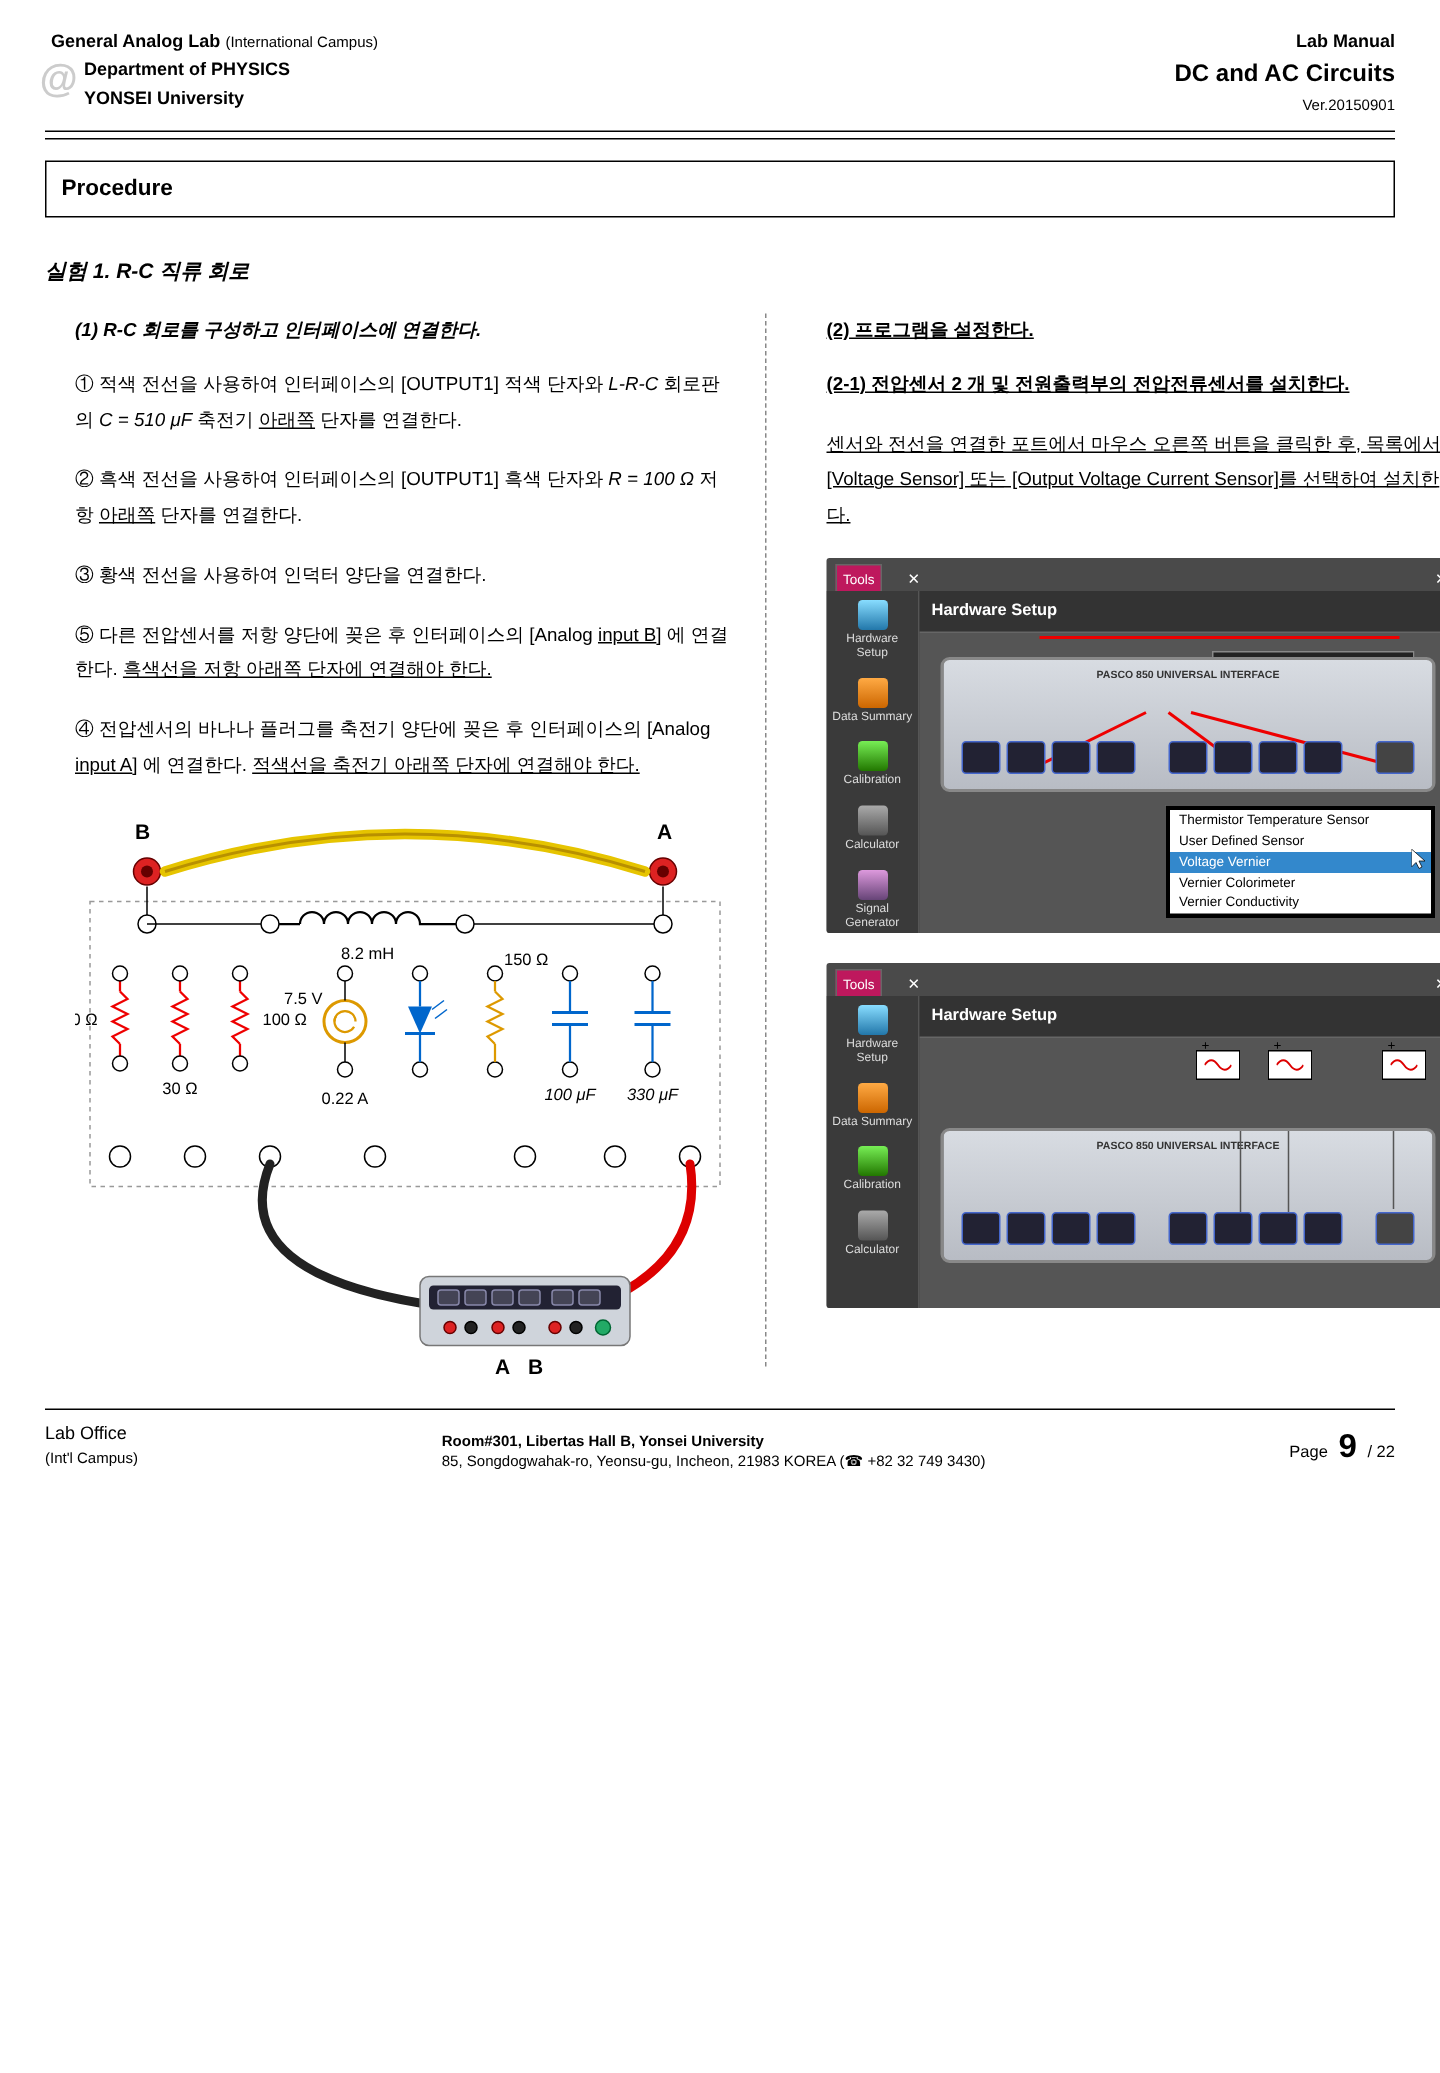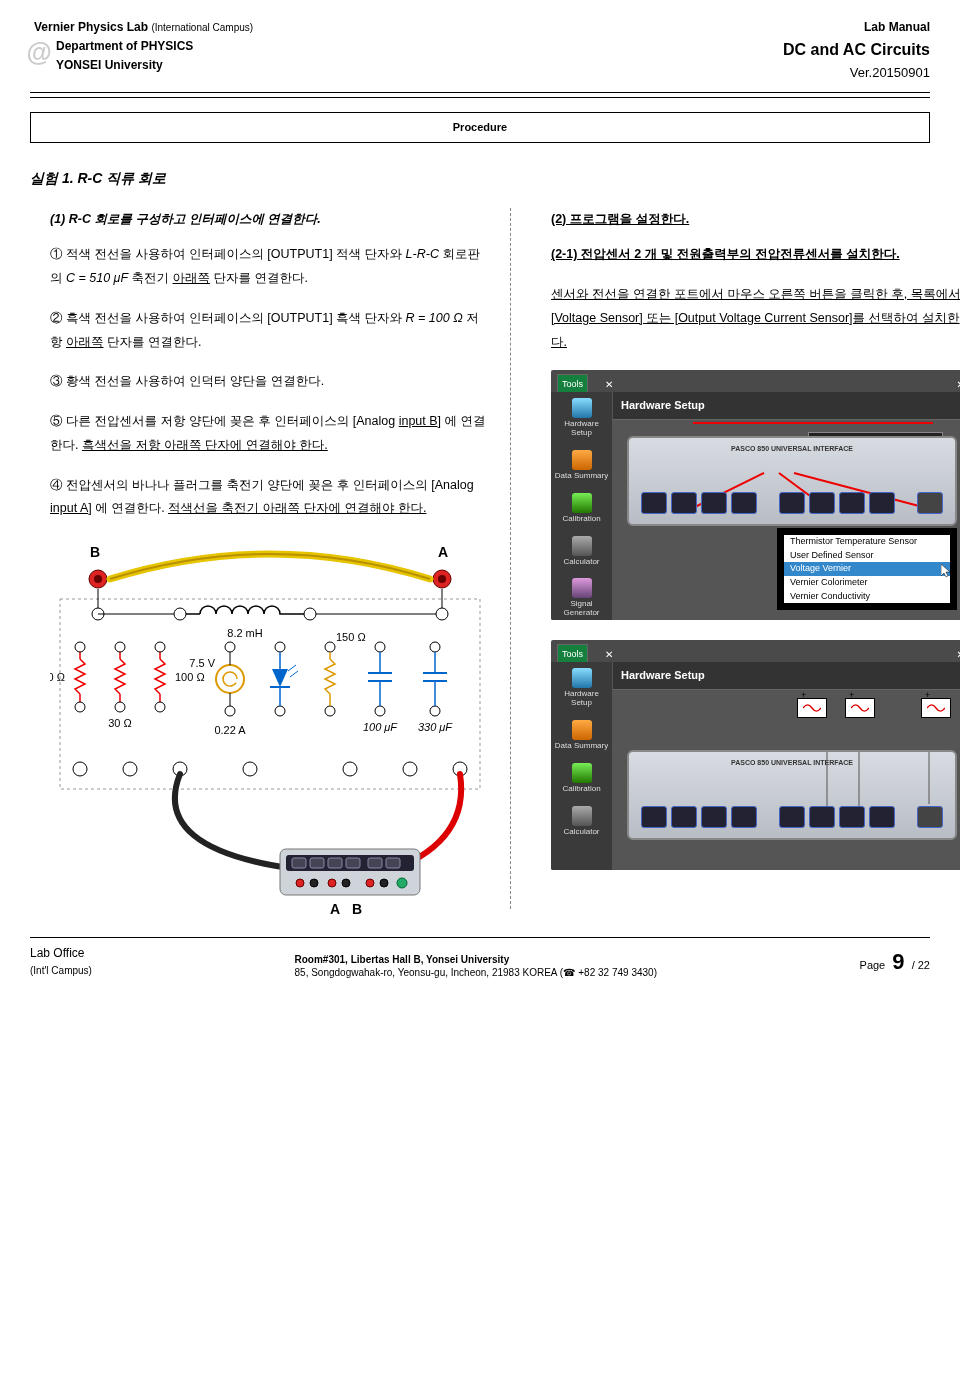--- a/index.html
+++ b/index.html
@@ -18,29 +18,28 @@
   .header-right { font-size: 12px; text-align: right; }
   .hline1 { font-weight: bold; }
   .hl-sub { font-weight: normal; font-size: 10px; }
   .at-symbol {
     position: absolute; left: -4px; top: 14px;
     font-size: 26px; color: #ccc; font-weight: bold;
     font-style: italic;
   }
   .header-right .hr1 { font-weight: bold; font-size: 12px;}
   .header-right .hr2 { font-weight: bold; font-size: 16px;}
-  .header-right .hr3 { font-size: 13px;}
+  .header-right .hr3 { font-size: 10px;}
   .divider-top { height: 6px; border-top: 1px solid #000; border-bottom: 1px solid #000; margin-bottom: 14px;}
   .procedure-box {
     border: 1.5px solid #000;
     padding: 6px 10px;
     font-weight: bold;
-    font-size: 11px;
+    font-size: 15px;
     margin-bottom: 24px;
-    text-align: center;
   }
   .exp-title { font-weight: bold; font-size: 14px; margin-bottom: 18px; }
   .columns { display: flex; gap: 0; }
   .col {
     flex: 1;
     padding: 0 14px;
     font-size: 12.5px;
     line-height: 1.9;
     margin-left: 20px;
   }
@@ -61,21 +60,21 @@
     background: #4a4a4a;
     border-radius: 2px;
     margin-bottom: 20px;
     position: relative;
     overflow: hidden;
     font-size: 10px;
     color: #fff;
   }
   .ss-tools {
     position: absolute; left: 6px; top: 4px;
-    background: #15803d; border: 1px solid #666;
+    background: #be185d; border: 1px solid #666;
     padding: 1px 4px; font-size: 9px;
   }
   .ss-x { position: absolute; left: 54px; top: 5px; color:#fff; font-size:10px;}
   .ss-x2 { position: absolute; right: 6px; top: 5px; color:#fff; font-size:10px;}
   .ss-sidebar {
     position: absolute; left: 0; top: 22px; bottom: 0;
     width: 62px; background: #3a3a3a;
     border-right: 1px solid #555;
   }
   .ss-side-item {
@@ -117,21 +116,21 @@
   .ss-red-line {
     position:absolute; top:30px; left:80px; width:240px; height:2px;
     background:#e00;
   }
   .ss-cursor {
     position:absolute; width:12px; height:14px;
   }
   .ss-cursor svg { display:block;}
   .ss-dropdown {
     position:absolute; bottom:10px; right:14px; width:180px;
-    background:#fff; border:7px solid #000000; font-size:9px; color:#000;
+    background:#fff; border:3px solid #000000; font-size:9px; color:#000;
   }
   .ss-dd-item { padding:1px 6px; line-height:1.3;}
   .ss-dd-item.sel { background:#38c; color:#fff;}
   .ss-sense-icons {
     position:absolute; top:36px; right:20px; display:flex; gap:18px;
   }
   .ss-sense {
     width:30px; height:20px; border:1.5px solid #000; background:#fff;
     display:flex; align-items:center; justify-content:center;
     font-size:11px; color:#000; position:relative;
@@ -153,21 +152,21 @@
   .clab { font-size:11px; fill:#000; font-family:Arial;}
   .clab-b { font-size:14px; fill:#000; font-weight:bold;}
 </style>
 </head>
 <body>
 
 <div class="page">
   <div class="header">
     <div class="header-left">
       <div class="at-symbol">@</div>
-      <div><span class="hline1">Vernier Physics Lab</span> <span class="hl-sub">(International Campus)</span></div>
+      <div><span class="hline1">General Analog Lab</span> <span class="hl-sub">(International Campus)</span></div>
       <div class="hline1" style="padding-left:22px;">Department of PHYSICS</div>
       <div class="hline1" style="padding-left:22px;">YONSEI University</div>
     </div>
     <div class="header-right">
       <div class="hr1">Lab Manual</div>
       <div class="hr2">DC and AC Circuits</div>
       <div class="hr3">Ver.20150901</div>
     </div>
   </div>
   <div class="divider-top"></div>

